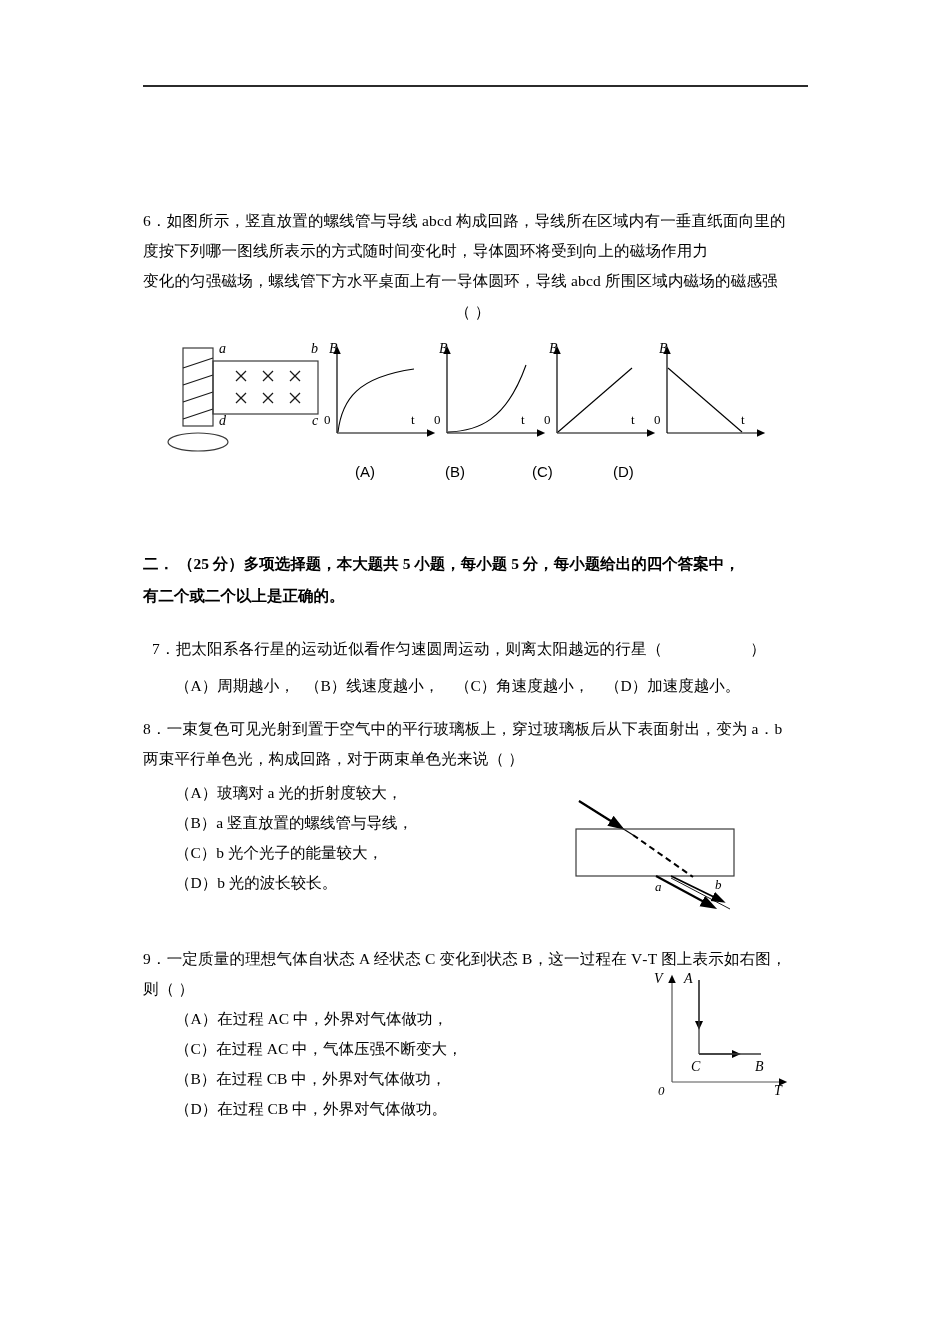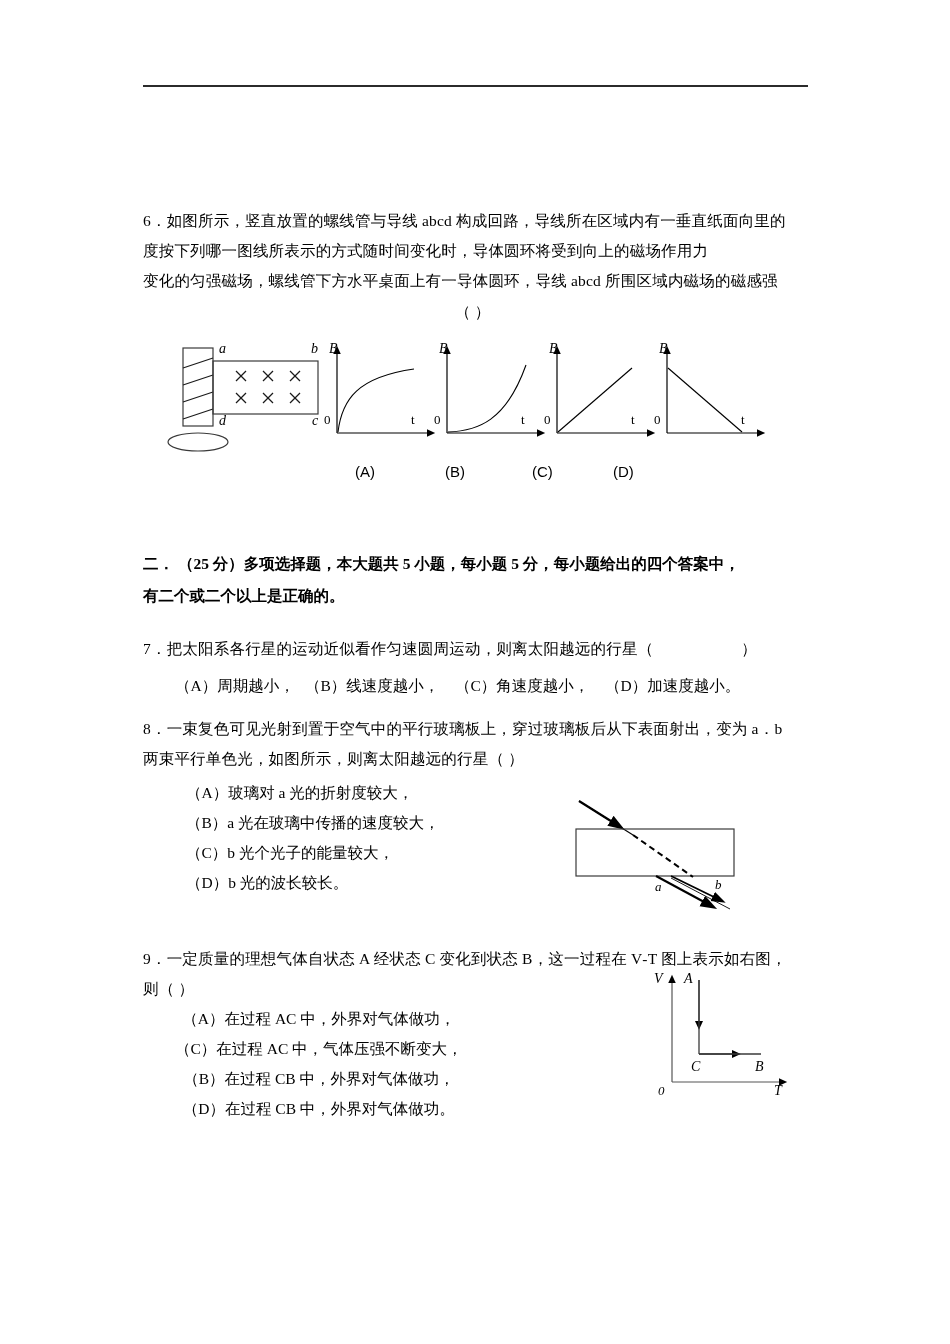--- a/index.html
+++ b/index.html
@@ -180,36 +180,36 @@
       <span style="left:389px;">(C)</span>
       <span style="left:470px;">(D)</span>
     </div>
   </div>
 
   <div class="section-head" style="top:548px;">
     <div>二． （25 分）多项选择题，本大题共 5 小题，每小题 5 分，每小题给出的四个答案中，</div>
     <div>有二个或二个以上是正确的。</div>
   </div>
 
-  <div class="block" style="left:143px; top:634px; width:690px;">
+  <div class="block" style="left:152px; top:634px; width:690px;">
     <span>7．把太阳系各行星的运动近似看作匀速圆周运动，则离太阳越远的行星（</span><span style="display:inline-block; width:88px;"></span><span>）</span>
   </div>
   <div class="opts" style="left:175px; top:664px; width:660px;">
     <div class="opt-row">
       <span style="display:inline-block; width:130px;">（A）周期越小，</span><span style="display:inline-block; width:150px;">（B）线速度越小，</span><span style="display:inline-block; width:150px;">（C）角速度越小，</span><span style="display:inline-block;margin-top:7px;">（D）加速度越小。</span>
     </div>
   </div>
 
   <div class="block q-body" style="left:143px; top:714px; width:690px;">
     <div>8．一束复色可见光射到置于空气中的平行玻璃板上，穿过玻璃板后从下表面射出，变为 a．b</div>
-    <div>两束平行单色光，如图所示，则离太阳越远的行星（            ）</div>
-  </div>
-  <div class="opts" style="left:186px; top:778px;">
+    <div>两束平行单色光，构成回路，对于两束单色光来说（            ）</div>
+  </div>
+  <div class="opts" style="left:175px; top:778px;">
     <div>（A）玻璃对 a 光的折射度较大，</div>
-    <div>（B）a 光在玻璃中传播的速度较大，</div>
+    <div>（B）a 竖直放置的螺线管与导线，</div>
     <div>（C）b 光个光子的能量较大，</div>
     <div>（D）b 光的波长较长。</div>
   </div>
 
   <div class="fig" style="left:548px; top:786px; width:230px; height:125px;">
     <svg width="230" height="125">
       <defs>
         <marker id="ray" markerWidth="10" markerHeight="8" refX="2" refY="2.8" orient="auto">
           <path d="M0,0 L8,2.8 L0,5.6 z" fill="#000"></path>
         </marker>
@@ -228,21 +228,21 @@
       <line x1="123" y1="92" x2="182" y2="123" stroke="#000" stroke-width="0.9"></line>
     </svg>
     <div class="lbl" style="left:107px; top:94px; font-size:13px;">a</div>
     <div class="lbl" style="left:167px; top:92px; font-size:13px;">b</div>
   </div>
 
   <div class="block q-body" style="left:143px; top:944px; width:690px;">
     <div>9．一定质量的理想气体自状态 A 经状态 C 变化到状态 B，这一过程在 V‑T 图上表示如右图，</div>
     <div>则（      ）</div>
   </div>
-  <div class="opts" style="left:175px; top:1004px;text-align:center;">
+  <div class="opts" style="left:175px; top:1004px;">
     <div>（A）在过程 AC 中，外界对气体做功，</div>
     <div>（C）在过程 AC 中，气体压强不断变大，</div>
     <div>（B）在过程 CB 中，外界对气体做功，</div>
     <div>（D）在过程 CB 中，外界对气体做功。</div>
   </div>
 
   <div class="fig" style="left:648px; top:972px; width:150px; height:130px;">
     <svg width="150" height="130">
       <defs>
         <marker id="ah2" markerWidth="9" markerHeight="9" refX="1" refY="3.2" orient="auto">

